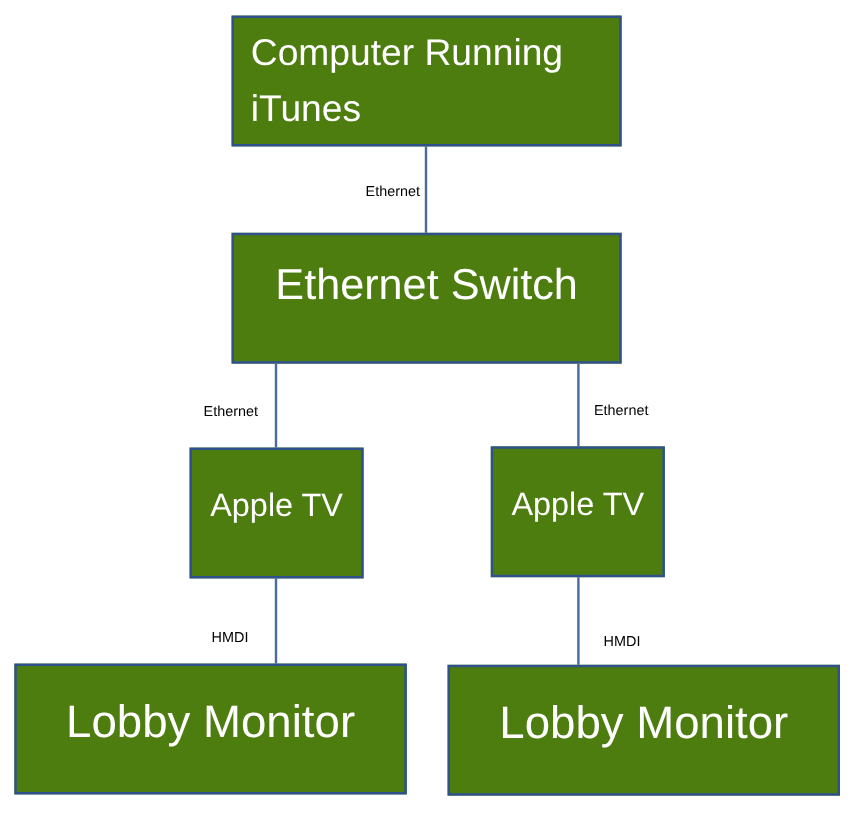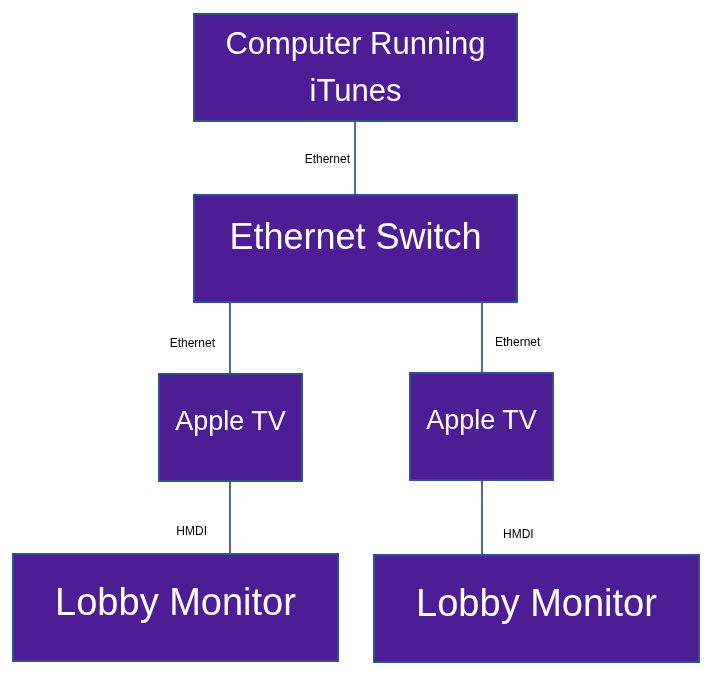--- a/index.html
+++ b/index.html
@@ -10,27 +10,26 @@
   .canvas {
     position: relative;
     width: 711px;
     height: 679px;
     background: #ffffff;
     font-family: "Liberation Sans", sans-serif;
     overflow: hidden;
   }
   .node {
     position: absolute;
-    background: #4c1d95;
+    background: #4d7c0f;
     border: 2px solid #2F528F;
     color: #ffffff;
     display: flex;
     align-items: center;
     justify-content: center;
-    text-align: center;
     box-sizing: border-box;
   }
   .node-computer {
     left: 193px; top: 13px;
     width: 325px; height: 109px;
     font-size: 31px;
     line-height: 1.5;
     padding: 0 14px;
   }
   .node-switch {

